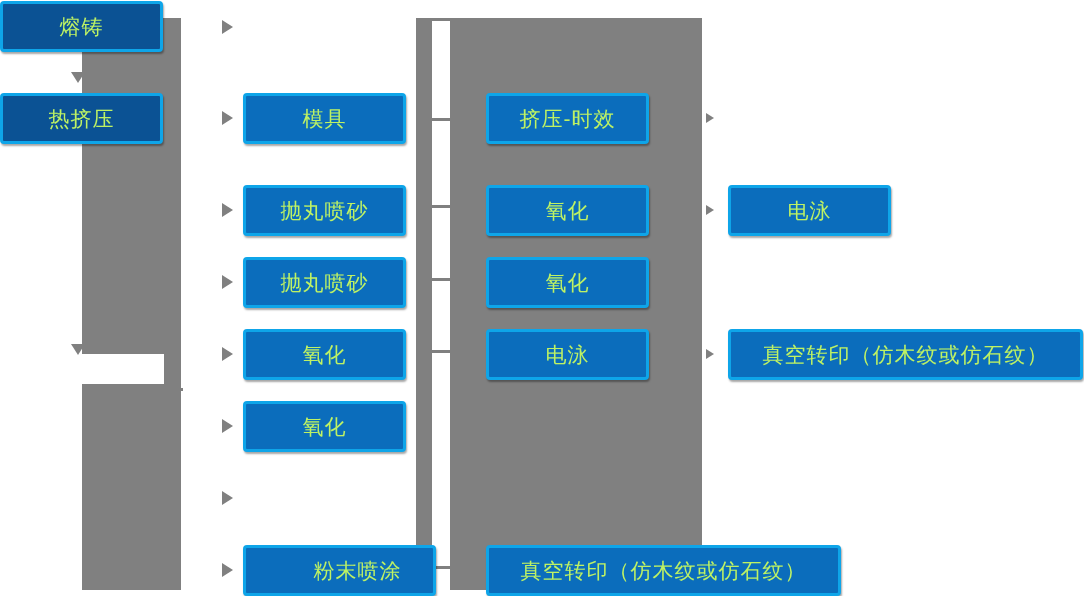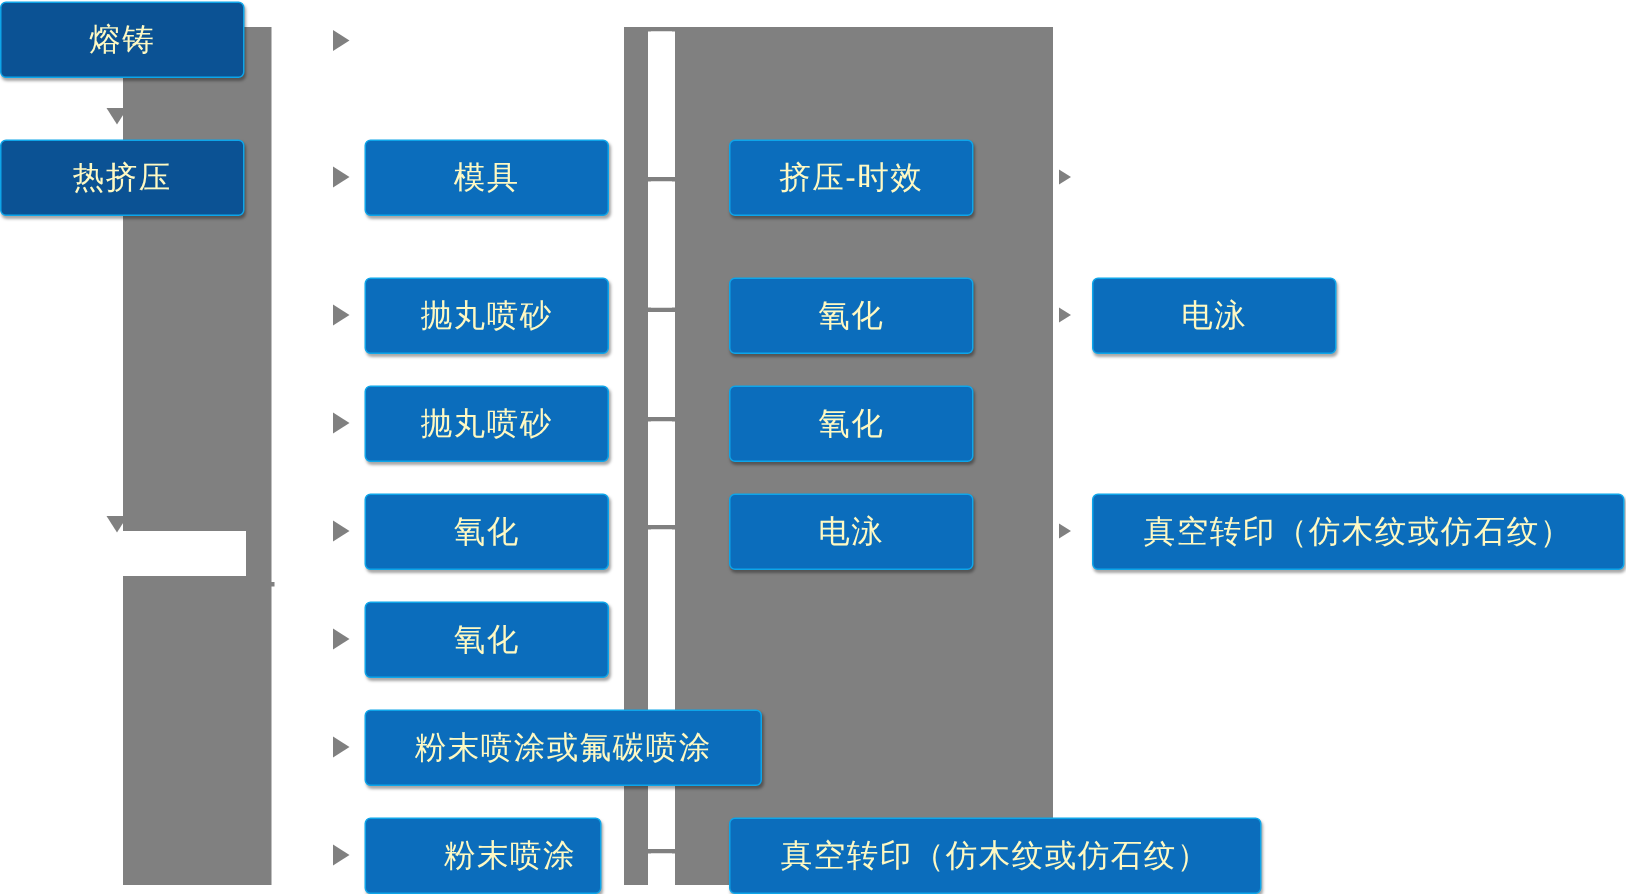--- a/index.html
+++ b/index.html
@@ -52,22 +52,22 @@
     background: #808080;
     height: 3px;
   }
   
   .box {
     position: absolute;
     box-sizing: border-box;
     display: flex;
     align-items: center;
     justify-content: center;
-    color: #fef9c3;
-    border: 1px solid #0ea5e9;
+    color: #bef264;
+    border: 3px solid #0ea5e9;
     border-radius: 4px;
     box-shadow: 1px 2px 2px rgba(0,0,0,0.35);
     font-size: 21px;
     line-height: 1;
     letter-spacing: 1px;
     white-space: nowrap;
     user-select: none;
   }
   .box.dark  { background: #0b5294; }
   .box.light { background: #0b6dbc; }
@@ -134,24 +134,21 @@
   </div>
   <div class="box light" style="left:243px; top:257px; width:163px; height:51px;">
     <span>抛丸喷砂</span>
   </div>
   <div class="box light" style="left:243px; top:329px; width:163px; height:51px;">
     <span>氧化</span>
   </div>
   <div class="box light" style="left:243px; top:401px; width:163px; height:51px;">
     <span>氧化</span>
   </div>
-  <div class="box light wide" style="left:243px; top:473px; width:265px; height:51px;">
-    <span>粉末喷涂或氟碳喷涂</span>
-  </div>
-  <div class="box light" style="left:243px; top:545px; width:158px; height:51px;padding-left:36px;">
+  <div class="box light" style="left:243px; top:545px; width:193px; height:51px;padding-left:36px;">
     <span>粉末喷涂</span>
   </div>
 
   <div class="box light" style="left:486px; top:93px; width:163px; height:51px;">
     <span>挤压-时效</span>
   </div>
   <div class="box light" style="left:486px; top:185px; width:163px; height:51px;">
     <span>氧化</span>
   </div>
   <div class="box light" style="left:486px; top:257px; width:163px; height:51px;">

